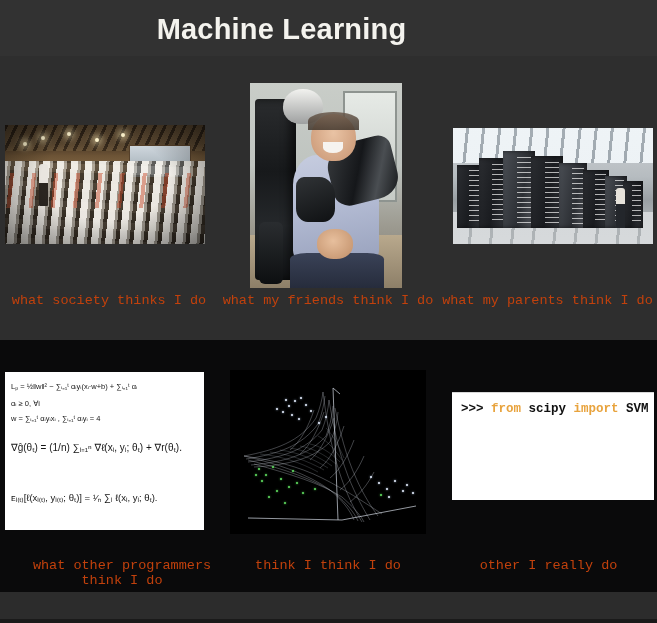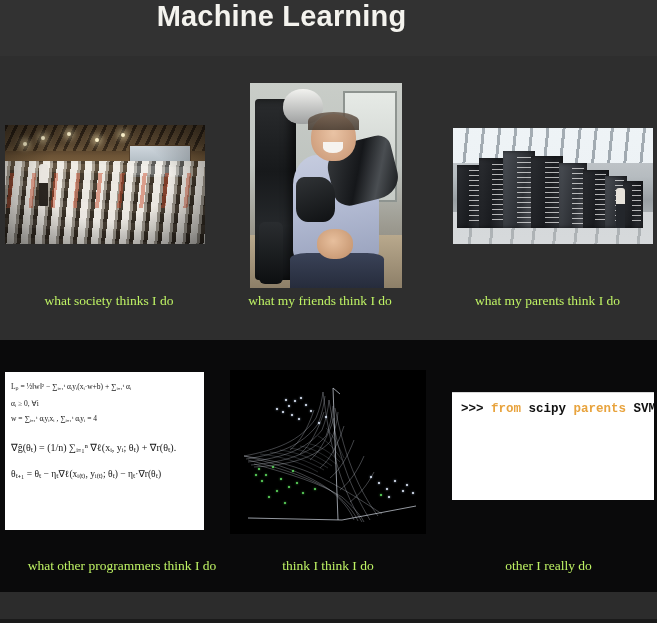--- a/index.html
+++ b/index.html
@@ -17,21 +17,21 @@
 
   
   #header-band {
     position: absolute;
     left: 0; top: 0;
     width: 657px; height: 56px;
     background: #323232;
   }
   #page-title {
     position: absolute;
-    left: 0; top: 0;
+    left: 0; top: 13px;
     width: 563px;
     text-align: center;
     color: #f4f3ee;
     font-size: 29px;
     font-weight: bold;
     font-family: "Liberation Sans", sans-serif;
     letter-spacing: 0.2px;
   }
   #upper-band {
     position: absolute;
@@ -57,24 +57,24 @@
     width: 657px; height: 4px;
     background: #1a1a1a;
   }
   .panel {
     position: absolute;
     overflow: hidden;
     background: #000;
   }
   .caption {
     position: absolute;
-    font-family: Liberation Serif, serif;
+    font-family: Liberation Mono, monospace;
     font-size: 13.5px;
     line-height: 15px;
-    color: #bef264;
+    color: #c2410c;
     text-align: center;
     white-space: pre-wrap;
   }
 
   
   #panel-society {
     left: 5px; top: 125px; width: 200px; height: 119px;
     background: #2b2218;
   }
   #panel-friends {
@@ -273,21 +273,21 @@
     width: 9px; height: 40px;
     background: linear-gradient(180deg,#e6e2da 0 40%, #23262b 40% 100%);
     border-radius: 3px 3px 0 0;
   }
 
   
   #panel-math .math {
     position: absolute;
     left: 6px;
     color: #151515;
-    font-family: Liberation Serif, serif;
+    font-family: Liberation Sans, sans-serif;
     white-space: nowrap;
   }
   .m1 { top: 9px;  left: 14px; font-size: 7.5px; }
   .m2 { top: 27px; left: 14px; font-size: 7.5px; }
   .m3 { top: 41px; left: 6px;  font-size: 7.5px; }
   .m4 { top: 68px; left: 6px;  font-size: 10px; }
   .m5 { top: 95px; left: 6px;  font-size: 9.5px; }
   .m6 { top: 119px;left: 6px;  font-size: 9.5px; }
 
   
@@ -305,21 +305,21 @@
     font-family: "Liberation Mono", "DejaVu Sans Mono", monospace;
     font-size: 12.5px;
     font-weight: bold;
     color: #101010;
     white-space: pre;
   }
   .kw { color: #e8a33d; text-align: right; }
 
   
   #cap-society  { left: 0px;   top: 293px; width: 218px; }
-  #cap-friends  { left: 214px; top: 293px; width: 212px; }
+  #cap-friends  { left: 222px; top: 293px; width: 212px; }
   #cap-parents  { left: 438px; top: 293px; width: 219px; }
   #cap-other    { left: 16px;   top: 558px; width: 212px; }
   #cap-think    { left: 222px; top: 558px; width: 212px; }
   #cap-really   { left: 440px; top: 558px; width: 217px; }
 </style>
 </head>
 <body>
 
 <div id="header-band"></div>
 <div id="upper-band"></div>
@@ -393,21 +393,21 @@
     </div>
   <div class="dc-person"></div>
 </div>
 <div class="caption" id="cap-parents">what my parents think I do</div>
 
 <div class="panel" id="panel-math">
   <div class="math m1">Lₚ = ½‖w‖² − ∑ᵢ₌₁ᵗ αᵢyᵢ(xᵢ·w+b) + ∑ᵢ₌₁ᵗ αᵢ</div>
   <div class="math m2">αᵢ ≥ 0, ∀i</div>
   <div class="math m3">w = ∑ᵢ₌₁ᵗ αᵢyᵢxᵢ ,  ∑ᵢ₌₁ᵗ αᵢyᵢ = 4</div>
   <div class="math m4">∇ĝ(θₜ) = (1/n) ∑ᵢ₌₁ⁿ ∇ℓ(xᵢ, yᵢ; θₜ) + ∇r(θₜ).</div>
-  <div class="math m5">θₜ₊₁ = θₜ − ηₜ∇ℓ(xᵢ₍ₜ₎, yᵢ₍ₜ₎; θₜ) − ηₜ·∇r(θₜ)</div>
+  <div class="math m6">ᴇᵢ₍ₜ₎[ℓ(xᵢ₍ₜ₎, yᵢ₍ₜ₎; θₜ)] = ¹⁄ₙ ∑ᵢ ℓ(xᵢ, yᵢ; θₜ).</div>
 </div>
 <div class="caption" id="cap-other">what other programmers think I do</div>
 
 <div class="panel" id="panel-manifold">
   <svg class="plot" viewBox="0 0 196 164" preserveAspectRatio="none">
     <rect x="0" y="0" width="196" height="164" fill="#000"></rect>
 
     <g stroke="#cfd6e0" stroke-width="0.8" fill="none" opacity="0.9">
       <path d="M18 148 L112 150"></path>
       <path d="M112 150 L186 136"></path>
@@ -480,15 +480,15 @@
   <div class="mf-dot white" style="left:172px; top:120px"></div>
   <div class="mf-dot white" style="left:158px; top:126px"></div>
   <div class="mf-dot white" style="left:176px; top:114px"></div>
   <div class="mf-dot green" style="left:150px; top:124px"></div>
   <div class="mf-dot white" style="left:140px; top:106px"></div>
   <div class="mf-dot white" style="left:182px; top:122px"></div>
 </div>
 <div class="caption" id="cap-think">think I think I do</div>
 
 <div class="panel" id="panel-code">
-  <div id="code-line"><span>&gt;&gt;&gt; </span><span class="kw">from</span><span> scipy </span><span class="kw">parents</span><span> SVM</span></div>
+  <div id="code-line"><span>&gt;&gt;&gt; </span><span class="kw">from</span><span> scipy </span><span class="kw">import</span><span> SVM</span></div>
 </div>
 <div class="caption" id="cap-really">other I really do</div>
 
 </body></html>

